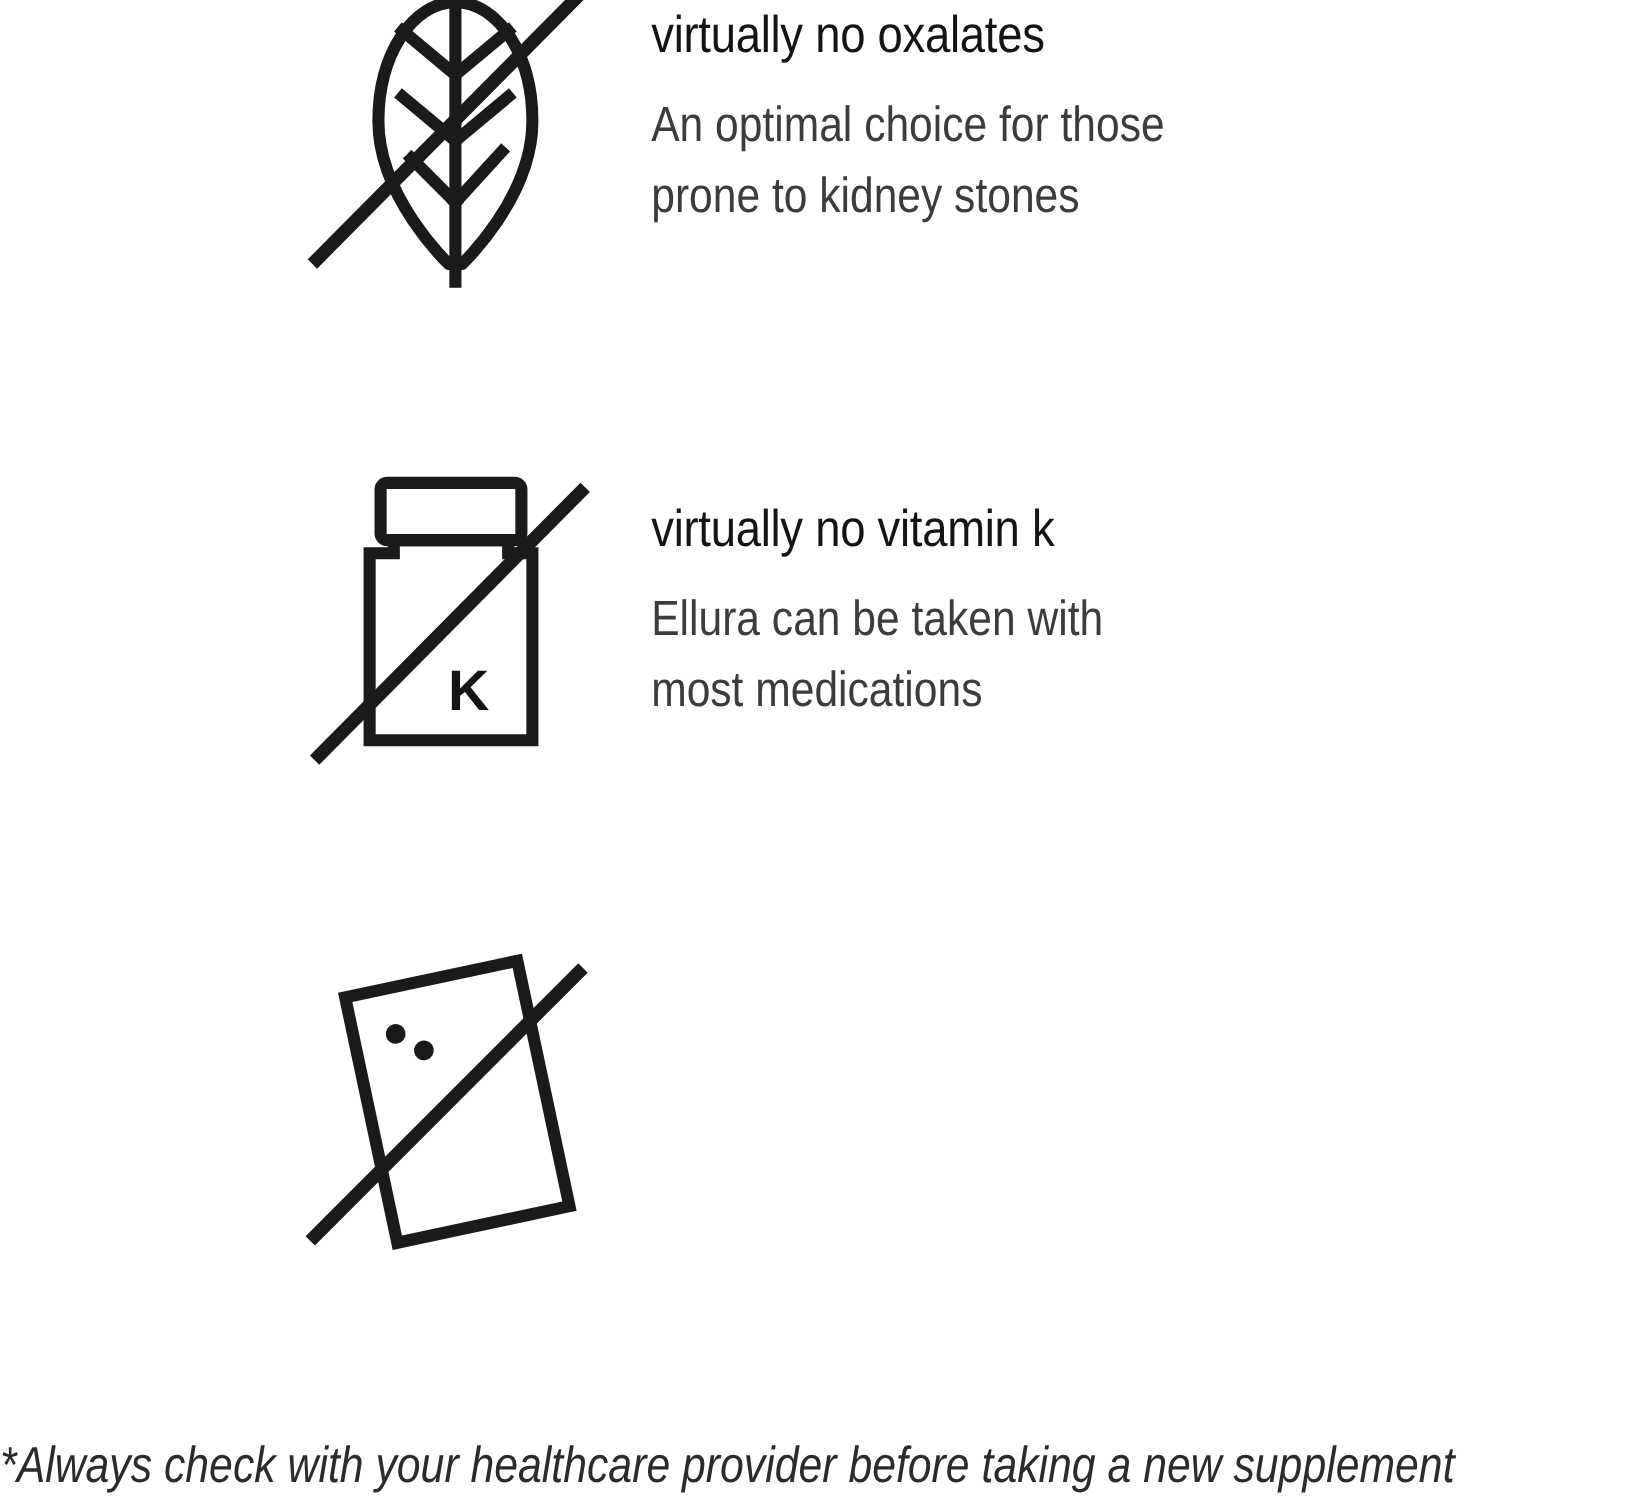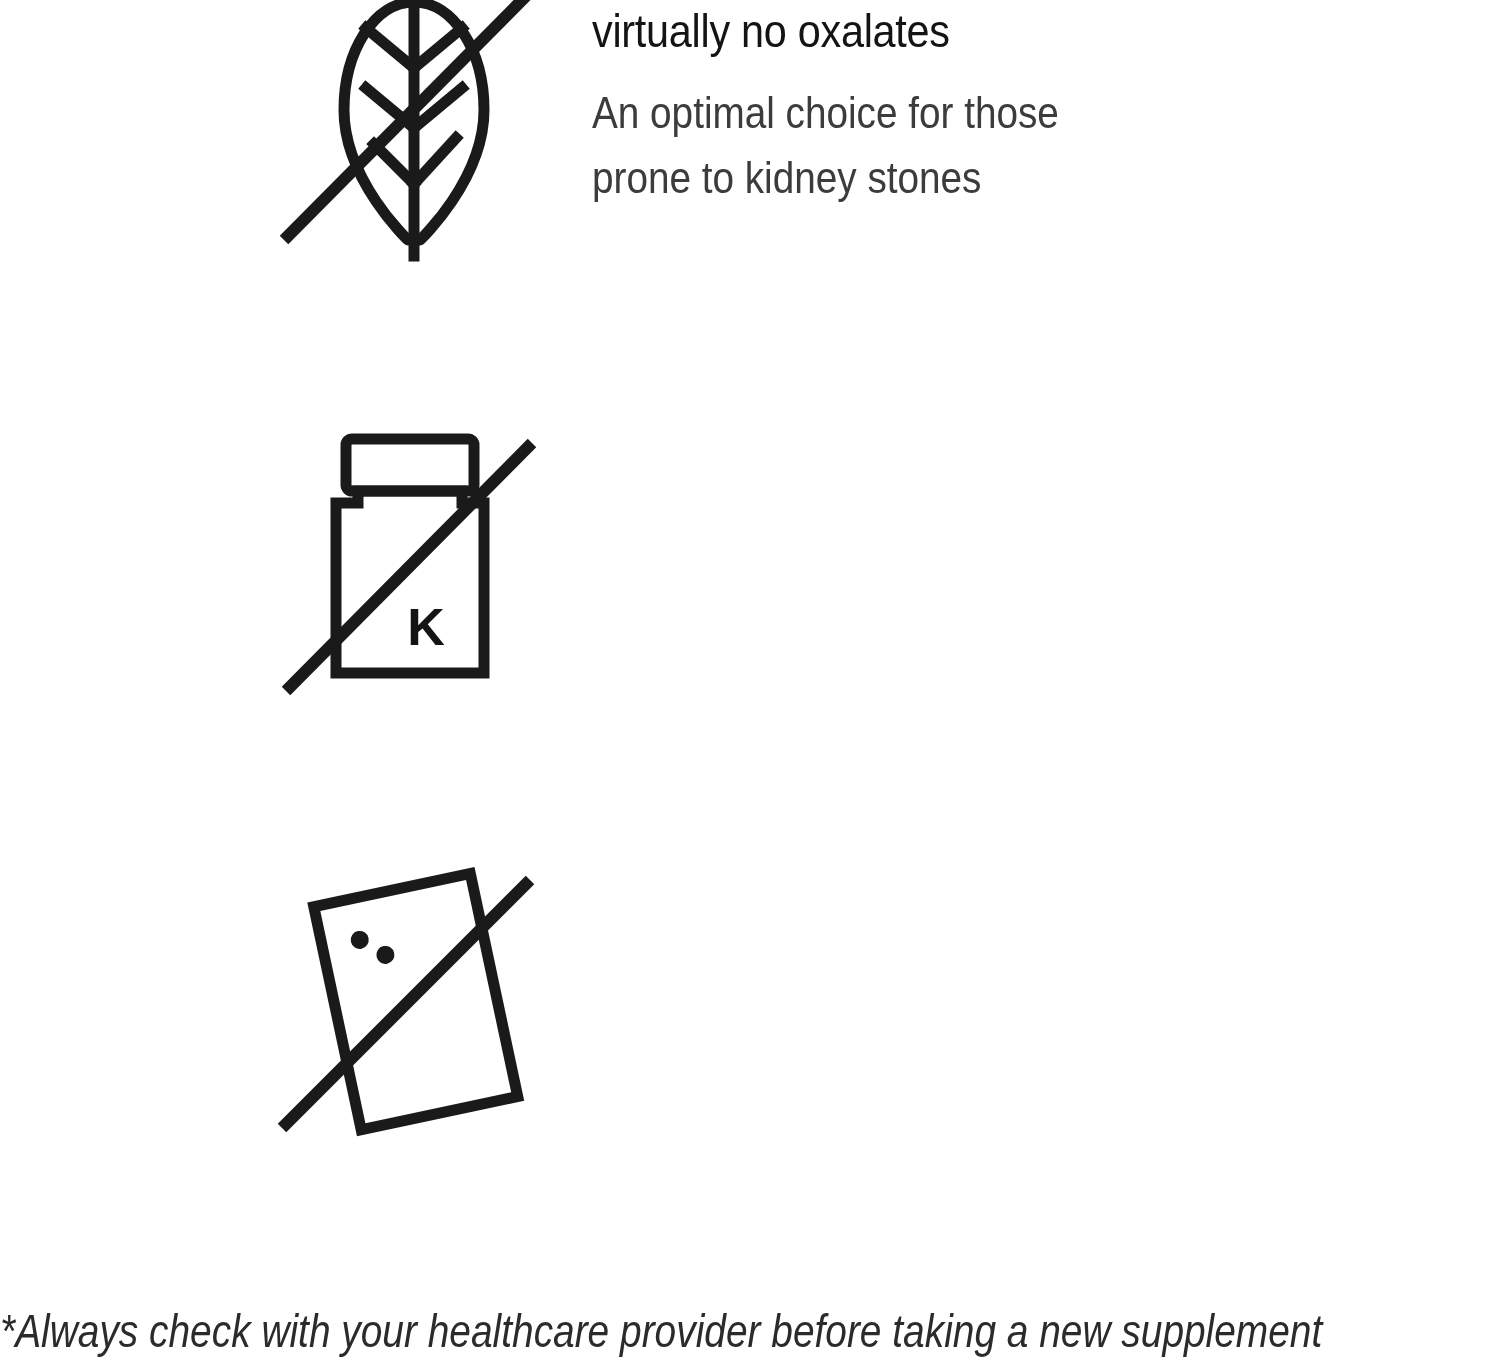--- a/index.html
+++ b/index.html
@@ -188,20 +188,24 @@
                  L188,80
                  L210,80
                  L210,250 Z"></path>
 
         <text class="k-letter" x="152" y="222" text-anchor="middle">K</text>
 
         <line class="slash" x1="12" y1="268" x2="258" y2="20"></line>
       </svg>
     </div>
 
+    <div class="text-slot">
+      <p class="feature-heading">virtually no vitamin k</p>
+      <p class="feature-body"><span>Ellura can be taken with</span><br><span>most medications</span></p>
+    </div>
   </div>
 
   <div class="feature-row row-2">
 
     <div class="icon-slot">
       <svg viewBox="0 0 270 290" xmlns="http://www.w3.org/2000/svg" aria-hidden="true">
 
         <g transform="rotate(-12 140 145)">
           <rect class="stroke" x="62" y="30" width="160" height="228"></rect>
           <circle class="dot" cx="100" cy="72" r="9"></circle>

